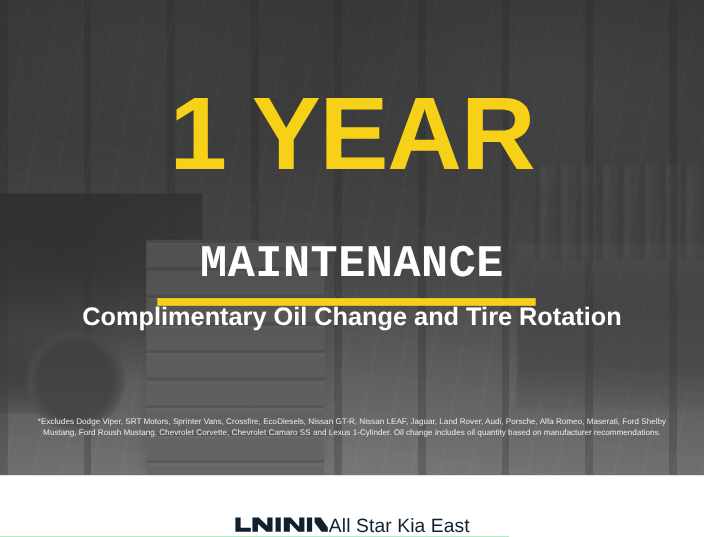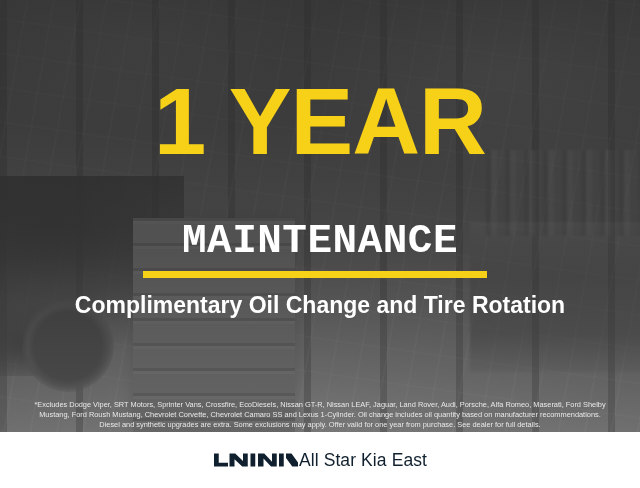--- a/index.html
+++ b/index.html
@@ -181,51 +181,50 @@
     top: 271px;
     width: 344px;
     height: 7px;
     background: #F7D117;
   }
 
   .subhead {
     position: absolute;
     left: 28px;
     right: 28px;
-    top: 290px;
+    top: 272px;
     color: #ffffff;
     font-size: 23px;
     line-height: 30px;
     font-weight: bold;
   }
   .subhead-line { display: block; }
 
   .disclaimer {
     position: absolute;
     left: 14px;
     right: 14px;
     top: 378px;
     color: #e9e9e9;
     font-size: 7.4px;
     line-height: 10.2px;
     font-weight: normal;
-    margin-top: 22px;
   }
   .disclaimer-line { display: block; }
 
   
   .footer {
     position: absolute;
     left: 0;
     top: 432px;
     width: 640px;
     height: 56px;
     background: #ffffff;
     display: flex;
-    align-items: center;
+    align-items: flex-end;
     justify-content: center;
   }
   .kia-logo {
     display: block;
     width: 86px;
     height: 22px;
   }
   .dealer-name {
     color: #10202e;
     font-size: 17.5px;
@@ -258,21 +257,20 @@
 
       <div class="divider-bar"></div>
 
       <div class="subhead">
         <span class="subhead-line">Complimentary Oil Change and Tire Rotation</span>
       </div>
 
       <div class="disclaimer">
         <span class="disclaimer-line">*Excludes Dodge Viper, SRT Motors, Sprinter Vans, Crossfire, EcoDiesels, Nissan GT-R, Nissan LEAF, Jaguar, Land Rover, Audi, Porsche, Alfa Romeo, Maserati, Ford Shelby</span>
         <span class="disclaimer-line">Mustang, Ford Roush Mustang, Chevrolet Corvette, Chevrolet Camaro SS and Lexus 1-Cylinder. Oil change includes oil quantity based on manufacturer recommendations.</span>
-        <span class="disclaimer-line">Diesel and synthetic upgrades are extra. Some exclusions may apply. Offer valid for one year from purchase. See dealer for full details.</span>
       </div>
     </div>
   </div>
 
   <div class="footer">
     <svg class="kia-logo" viewBox="0 0 172 44" aria-label="Kia">
       <path fill="#10202E" d="M2 9 L2 35 L30 35 L30 27.5 L11.5 27.5 L11.5 9 Z"></path>
       <path fill="#10202E" d="M33 9 L44.5 9 L60 24 L60 9 L69.5 9 L69.5 35 L58.5 35 L43 20.5 L43 35 L33 35 Z"></path>
       <path fill="#10202E" d="M75 9 L84.5 9 L84.5 35 L75 35 Z"></path>
       <path fill="#10202E" d="M90 35 L101 35 L101 19 L116 35 L127.5 35 L127.5 9 L118 9 L118 25.5 L102.5 9 L90 9 Z"></path>

